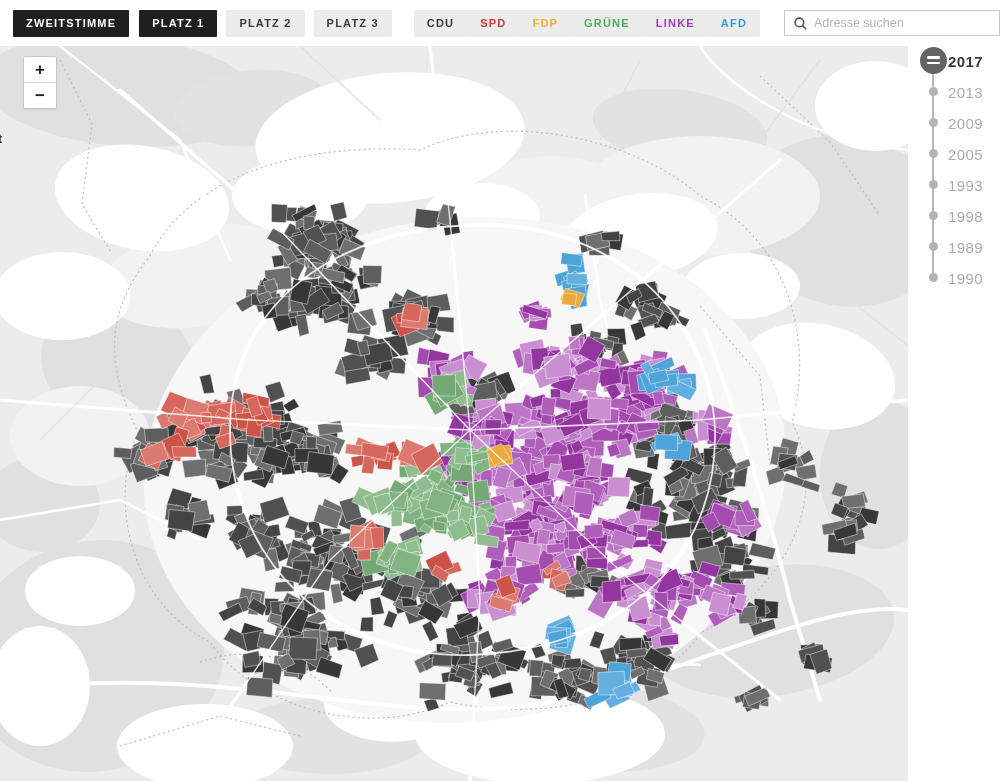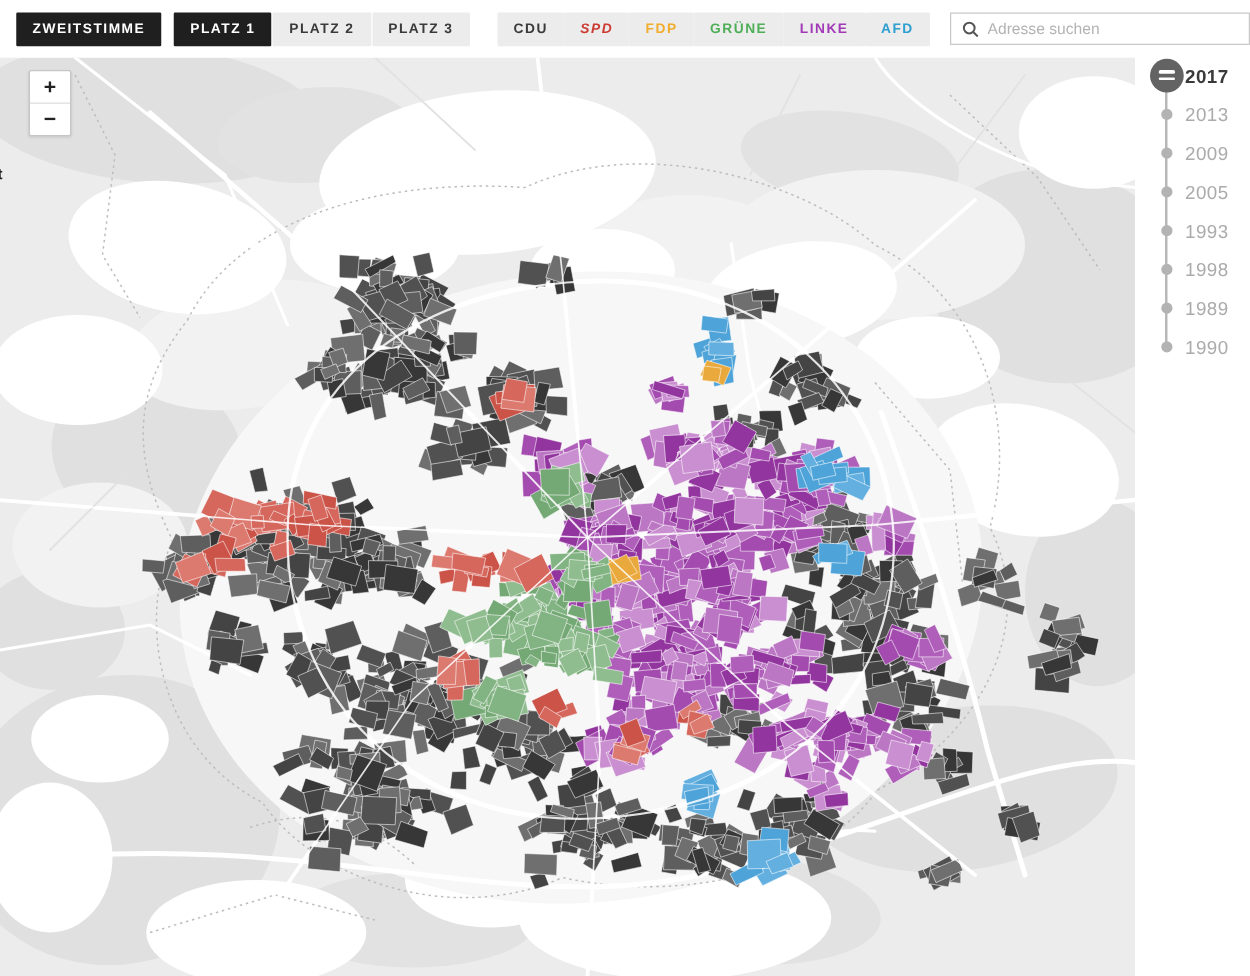--- a/index.html
+++ b/index.html
@@ -9,24 +9,24 @@
 
   
   .topbar { position:absolute; top:0; left:0; width:1000px; height:46px;
     background:#fff; display:flex; align-items:center; z-index:20; }
   .btn { height:27px; padding:0 13px; border:none; border-radius:1px;
     background:#ececec; color:#3a3a3a; font-family:"Liberation Sans",sans-serif;
     font-size:11px; font-weight:bold; letter-spacing:1.2px; cursor:pointer;
     white-space:nowrap; }
   .btn-dark { background:#1f1f1f; color:#fff; }
   .zwei { margin-left:13px; }
-  .grp { display:flex; gap:1px; }
+  .grp { display:flex; gap:9px; }
   .grp-platz { margin-left:10px; }
   .grp-party { margin-left:22px; gap:0; }
-  .search-box { margin-left:16px; width:318px; height:26px; border:1px solid #c9c9c9;
+  .search-box { margin-left:24px; width:318px; height:26px; border:1px solid #c9c9c9;
     background:#fff; display:flex; align-items:center; padding:0 9px; }
   .search-box svg { flex:0 0 auto; margin-right:7px; }
   .search-box input { border:none; outline:none; flex:1; font-size:12.5px;
     color:#444; font-family:"Liberation Sans",sans-serif; background:transparent; }
   .search-box input::placeholder { color:#b3b3b3; }
 
   
   .map-wrap { position:absolute; top:46px; left:0; width:908px; height:735px;
     overflow:hidden; background:#ececec; }
   .map-wrap svg { display:block; }
@@ -62,21 +62,21 @@
 
 <header class="topbar">
   <button class="btn btn-dark zwei">ZWEITSTIMME</button>
   <div class="grp grp-platz" id="platzGroup">
       <button class="btn btn-dark">PLATZ 1</button>
       <button class="btn">PLATZ 2</button>
       <button class="btn">PLATZ 3</button>
     </div>
   <div class="grp grp-party" id="partyGroup">
       <button class="btn" style="color: rgb(58, 58, 58);">CDU</button>
-      <button class="btn" style="color: rgb(204, 58, 50); font-style: italic;">SPD</button>
+      <button class="btn" style="color: rgb(204, 58, 50);">SPD</button>
       <button class="btn" style="color: rgb(240, 173, 46);">FDP</button>
       <button class="btn" style="color: rgb(79, 174, 87);">GRÜNE</button>
       <button class="btn" style="color: rgb(162, 58, 184);">LINKE</button>
       <button class="btn" style="color: rgb(47, 159, 208);">AFD</button>
     </div>
   <div class="search-box">
     <svg width="13" height="13" viewBox="0 0 13 13">
       <circle cx="5.4" cy="5.4" r="4.3" fill="none" stroke="#555" stroke-width="1.6"></circle>
       <line x1="8.6" y1="8.6" x2="12.2" y2="12.2" stroke="#555" stroke-width="1.6"></line>
     </svg>

